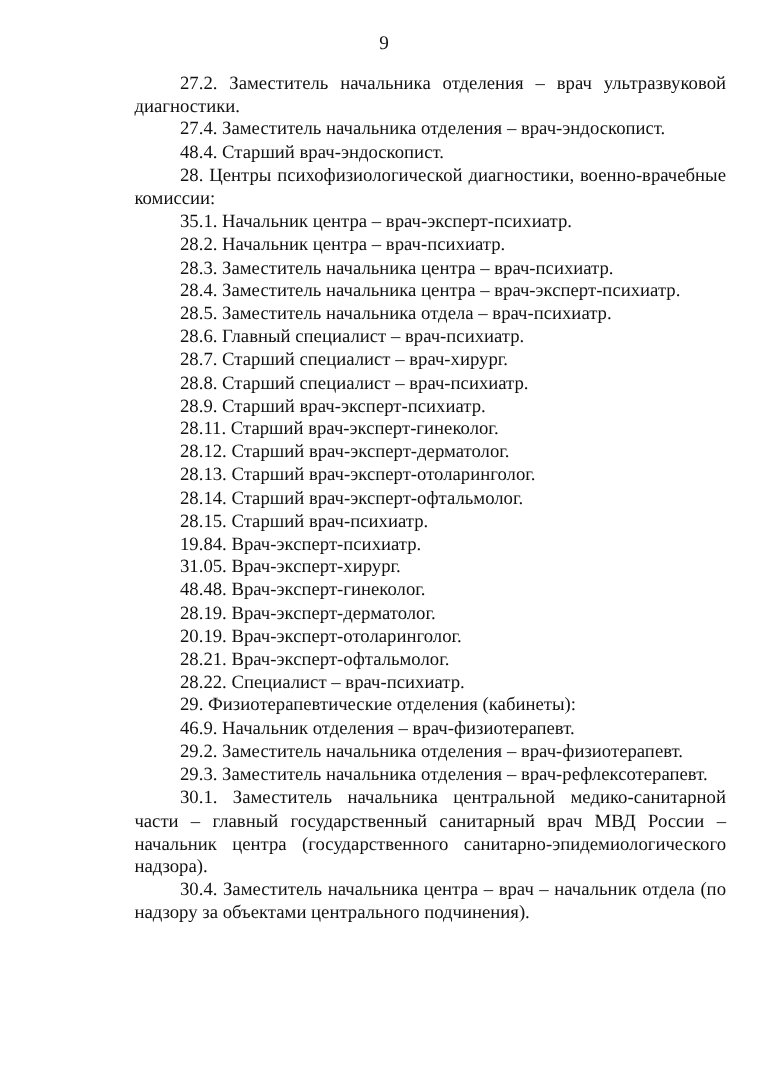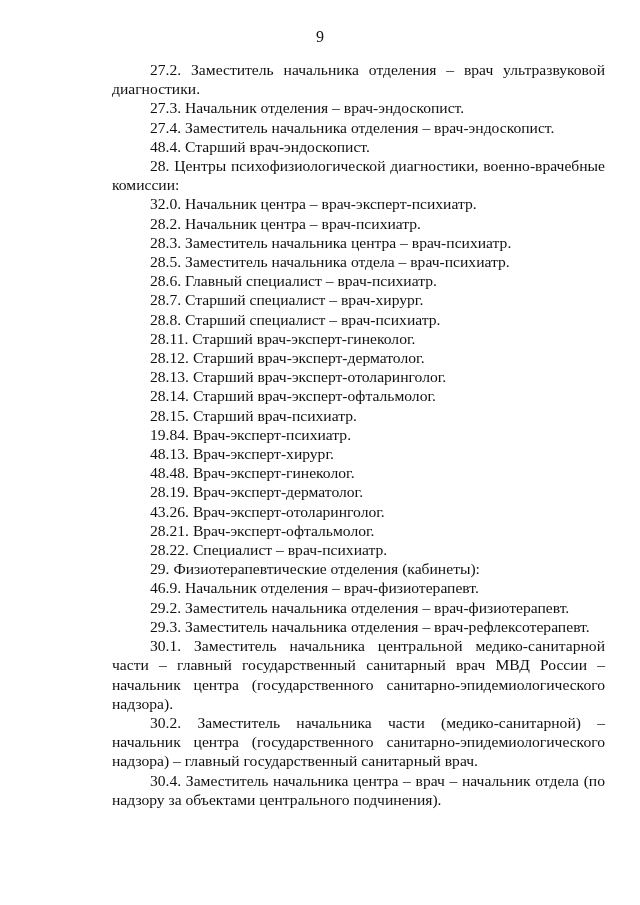--- a/index.html
+++ b/index.html
@@ -22,45 +22,45 @@
     text-align-last: left;
   }
 </style>
 </head>
 <body>
 
 <div class="page">
   <div class="page-number">9</div>
   <div class="body">
     <p class="para">27.2. Заместитель начальника отделения – врач ультразвуковой диагностики.</p>
-    <p class="para">27.3. Начальник отделения – врач-эндоскопист.</p>
     <p class="para">27.4. Заместитель начальника отделения – врач-эндоскопист.</p>
     <p class="para">48.4. Старший врач-эндоскопист.</p>
     <p class="para">28. Центры психофизиологической диагностики, военно-врачебные комиссии:</p>
-    <p class="para">32.0. Начальник центра – врач-эксперт-психиатр.</p>
+    <p class="para">35.1. Начальник центра – врач-эксперт-психиатр.</p>
     <p class="para">28.2. Начальник центра – врач-психиатр.</p>
     <p class="para">28.3. Заместитель начальника центра – врач-психиатр.</p>
+    <p class="para">28.4. Заместитель начальника центра – врач-эксперт-психиатр.</p>
     <p class="para">28.5. Заместитель начальника отдела – врач-психиатр.</p>
     <p class="para">28.6. Главный специалист – врач-психиатр.</p>
     <p class="para">28.7. Старший специалист – врач-хирург.</p>
     <p class="para">28.8. Старший специалист – врач-психиатр.</p>
+    <p class="para">28.9. Старший врач-эксперт-психиатр.</p>
     <p class="para">28.11. Старший врач-эксперт-гинеколог.</p>
     <p class="para">28.12. Старший врач-эксперт-дерматолог.</p>
     <p class="para">28.13. Старший врач-эксперт-отоларинголог.</p>
     <p class="para">28.14. Старший врач-эксперт-офтальмолог.</p>
     <p class="para">28.15. Старший врач-психиатр.</p>
     <p class="para">19.84. Врач-эксперт-психиатр.</p>
-    <p class="para">48.13. Врач-эксперт-хирург.</p>
+    <p class="para">31.05. Врач-эксперт-хирург.</p>
     <p class="para">48.48. Врач-эксперт-гинеколог.</p>
     <p class="para">28.19. Врач-эксперт-дерматолог.</p>
-    <p class="para">43.26. Врач-эксперт-отоларинголог.</p>
+    <p class="para">20.19. Врач-эксперт-отоларинголог.</p>
     <p class="para">28.21. Врач-эксперт-офтальмолог.</p>
     <p class="para">28.22. Специалист – врач-психиатр.</p>
     <p class="para">29. Физиотерапевтические отделения (кабинеты):</p>
     <p class="para">46.9. Начальник отделения – врач-физиотерапевт.</p>
     <p class="para">29.2. Заместитель начальника отделения – врач-физиотерапевт.</p>
     <p class="para">29.3. Заместитель начальника отделения – врач-рефлексотерапевт.</p>
     <p class="para">30.1. Заместитель начальника центральной медико-санитарной части – главный государственный санитарный врач МВД России – начальник центра (государственного санитарно-эпидемиологического надзора).</p>
-    <p class="para">30.2. Заместитель начальника части (медико-санитарной) – начальник центра (государственного санитарно-эпидемиологического надзора) – главный государственный санитарный врач.</p>
     <p class="para">30.4. Заместитель начальника центра – врач – начальник отдела (по надзору за объектами центрального подчинения).</p>
 
   </div>
 </div>
 
 </body></html>

